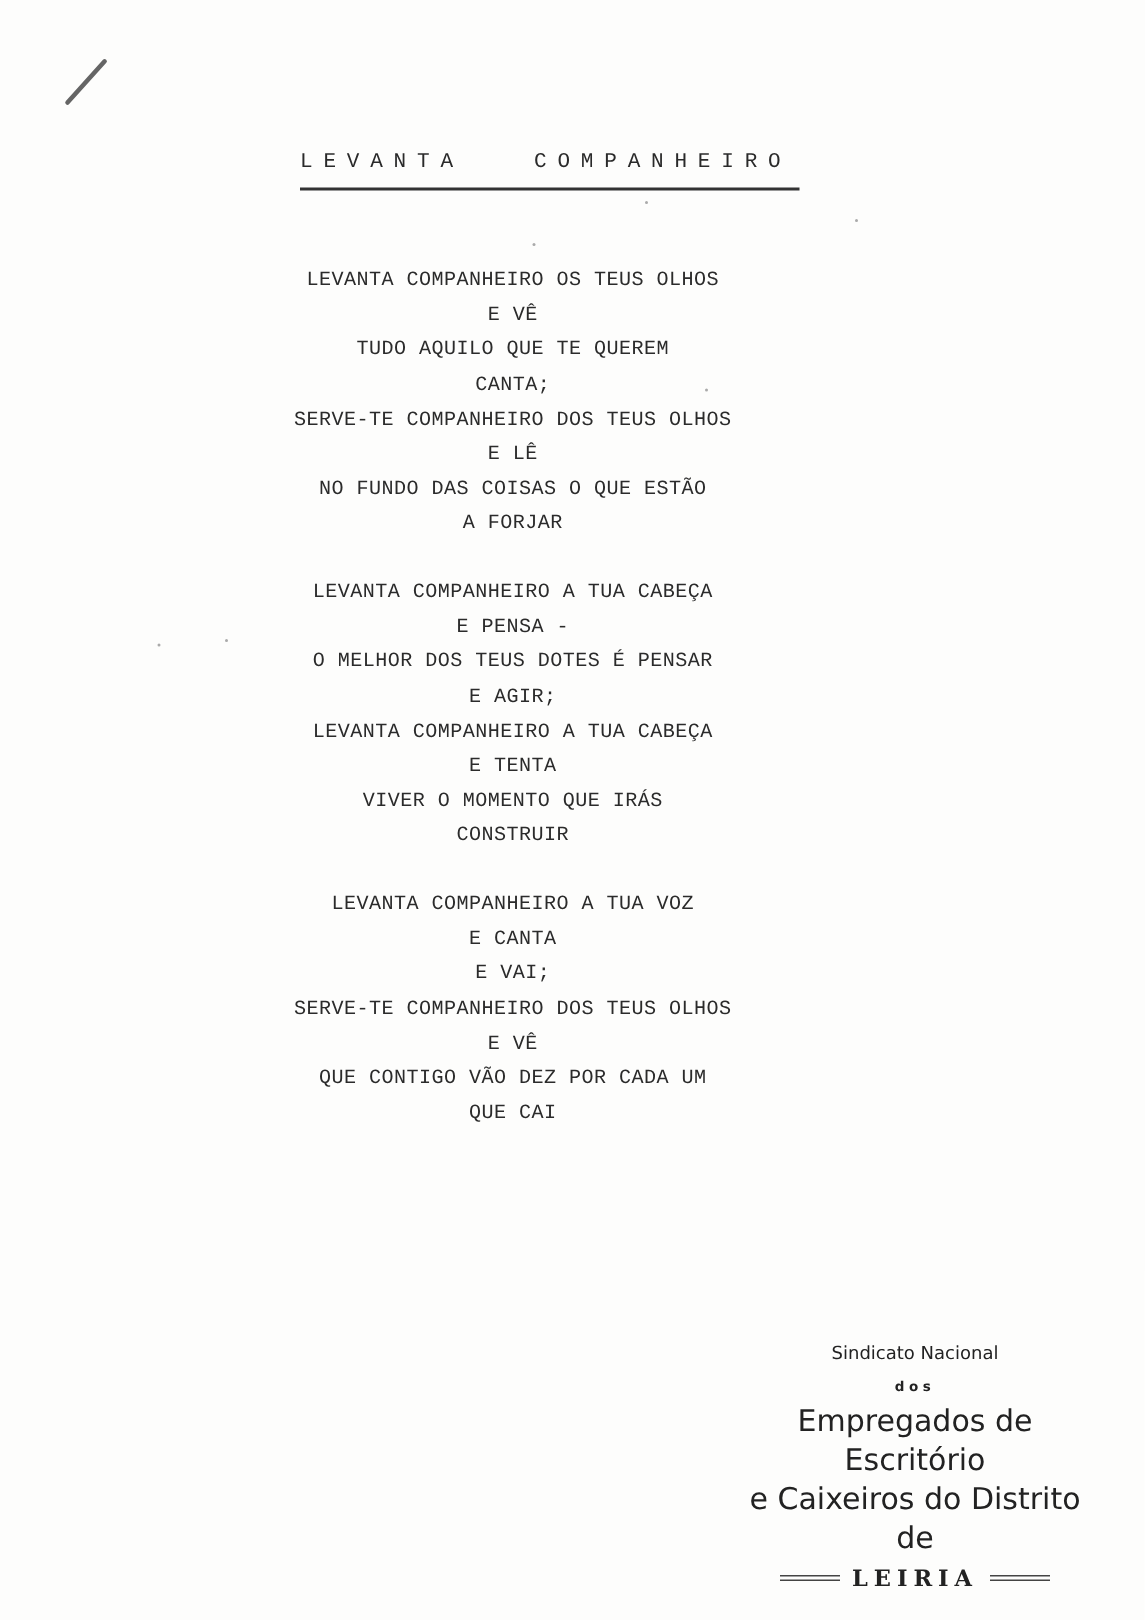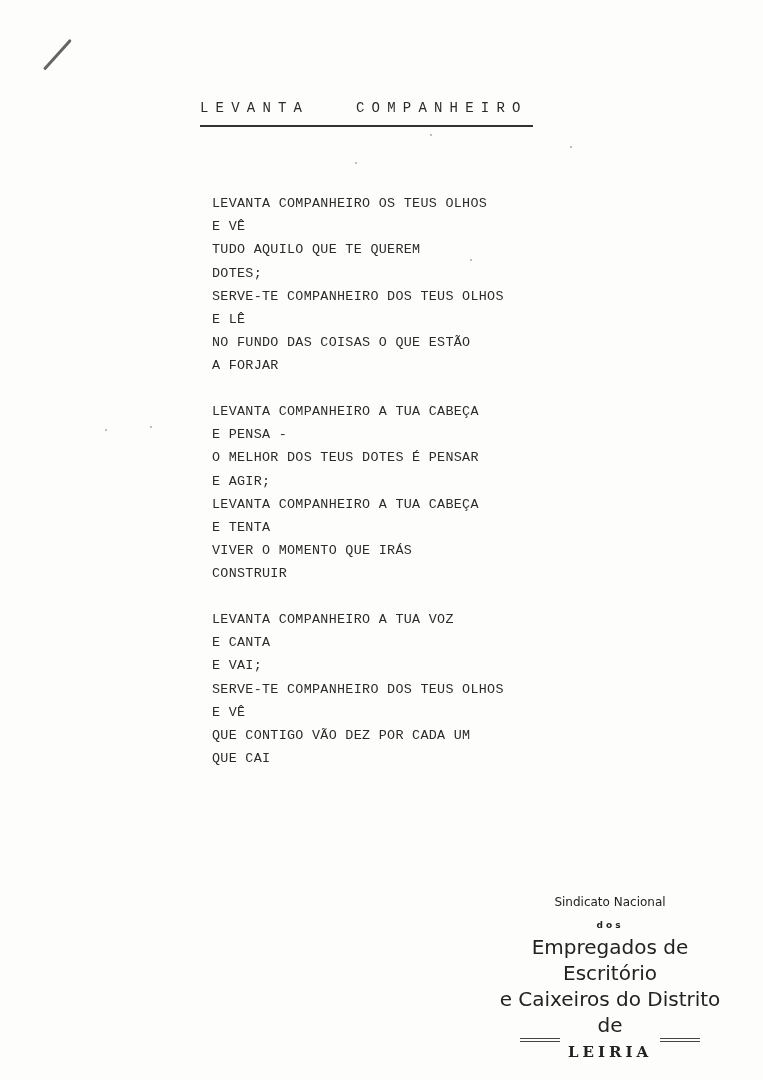--- a/index.html
+++ b/index.html
@@ -51,22 +51,23 @@
     .poem {
       position: absolute;
       left: 196px;
       top: 160px;
       font-family: "Liberation Mono", monospace;
       font-size: 13.4px;
       color: #2b2b2b;
       letter-spacing: 0.3px;
     }
     .stanza {
-      margin: 16px;
+      margin: 0;
       padding: 0;
+      text-align: center;
     }
     .stanza + .stanza {
       margin-top: 22.5px;
     }
     .line {
       display: block;
       height: 23.2px;
       line-height: 23.2px;
       white-space: pre;
     }
@@ -88,21 +89,21 @@
       letter-spacing: 3px;
       line-height: 18px;
       font-weight: bold;
     }
     .stamp .l3, .stamp .l4 {
       font-size: 20px;
       line-height: 26px;
     }
     .stamp .l5 {
       display: flex;
-      align-items: flex-start;
+      align-items: center;
       justify-content: center;
       gap: 8px;
       line-height: 28px;
     }
     .stamp .city {
       font-family: "DejaVu Serif", serif;
       font-size: 15px;
       font-weight: bold;
       letter-spacing: 4px;
     }
@@ -128,21 +129,21 @@
   <div class="pen-mark"></div>
 
   <div class="title">LEVANTA   COMPANHEIRO</div>
   <div class="title-rule"></div>
 
   <div class="poem">
     <div class="stanza">
       <span class="line">LEVANTA COMPANHEIRO OS TEUS OLHOS</span>
       <span class="line">E VÊ</span>
       <span class="line">TUDO AQUILO QUE TE QUEREM</span>
-      <span class="line">DOTES;</span>
+      <span class="line">CANTA;</span>
       <span class="line">SERVE-TE COMPANHEIRO DOS TEUS OLHOS</span>
       <span class="line">E LÊ</span>
       <span class="line">NO FUNDO DAS COISAS O QUE ESTÃO</span>
       <span class="line">A FORJAR</span>
     </div>
     <div class="stanza">
       <span class="line">LEVANTA COMPANHEIRO A TUA CABEÇA</span>
       <span class="line">E PENSA -</span>
       <span class="line">O MELHOR DOS TEUS DOTES É PENSAR</span>
       <span class="line">E AGIR;</span>

